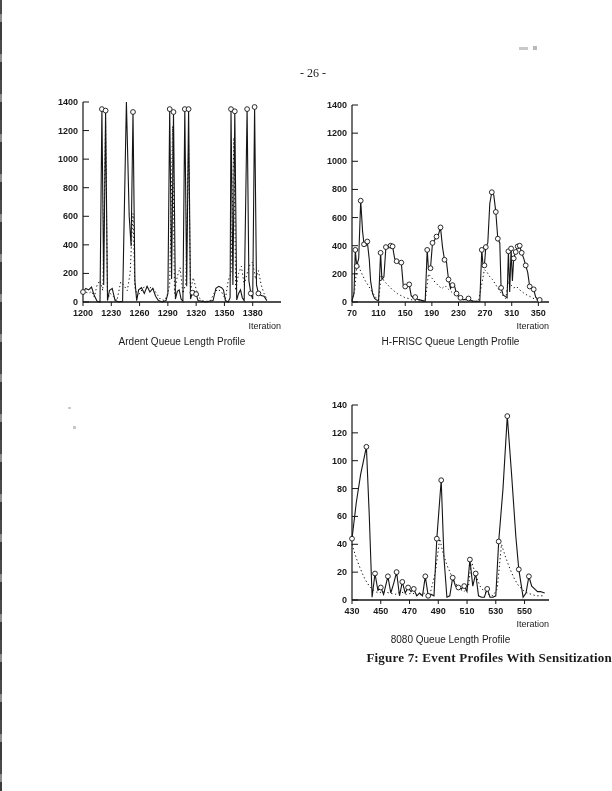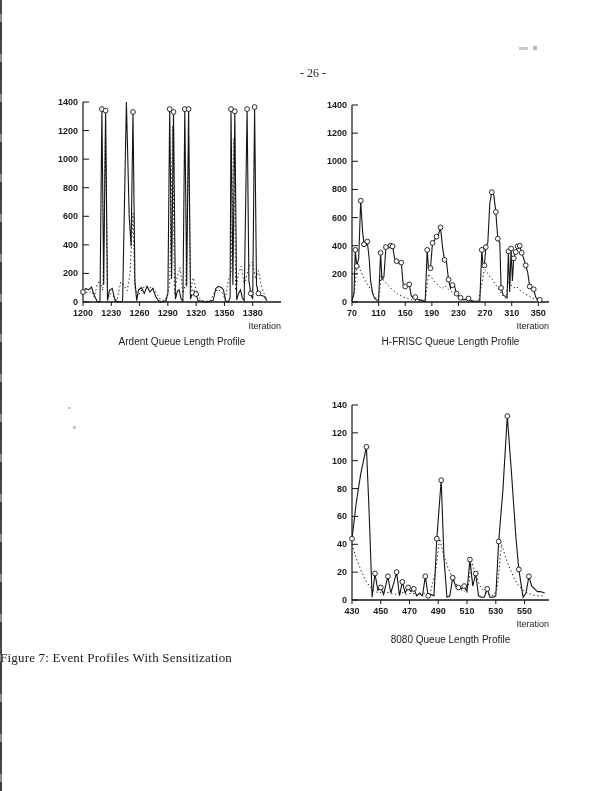--- a/index.html
+++ b/index.html
@@ -20,24 +20,25 @@
     position:absolute;top:66px;left:0;right:0;
     text-align:center;padding-left:14px;
     font-family:"Liberation Serif",serif;
     font-size:12px;color:#222;
   }
   .chart{position:absolute;}
   .chart svg{display:block;width:100%;height:100%;}
   .chart svg text{font-family:"Liberation Sans",sans-serif;fill:#1a1a1a;}
   .caption{
     position:absolute;top:650px;left:0;right:0;
-    text-align:left;
+    text-align:right;
     font-family:"Liberation Serif",serif;
     font-size:13px;color:#1a1a1a;
     letter-spacing:.2px;
+    font-weight:bold;
   }
   #chart-ardent{left:40px;top:94px;width:256px;height:258px;}
   #chart-hfrisc{left:312px;top:96px;width:252px;height:255px;}
   #chart-8080{left:312px;top:398px;width:252px;height:252px;}
 </style>
 </head>
 <body>
 
 <div class="page">
 

